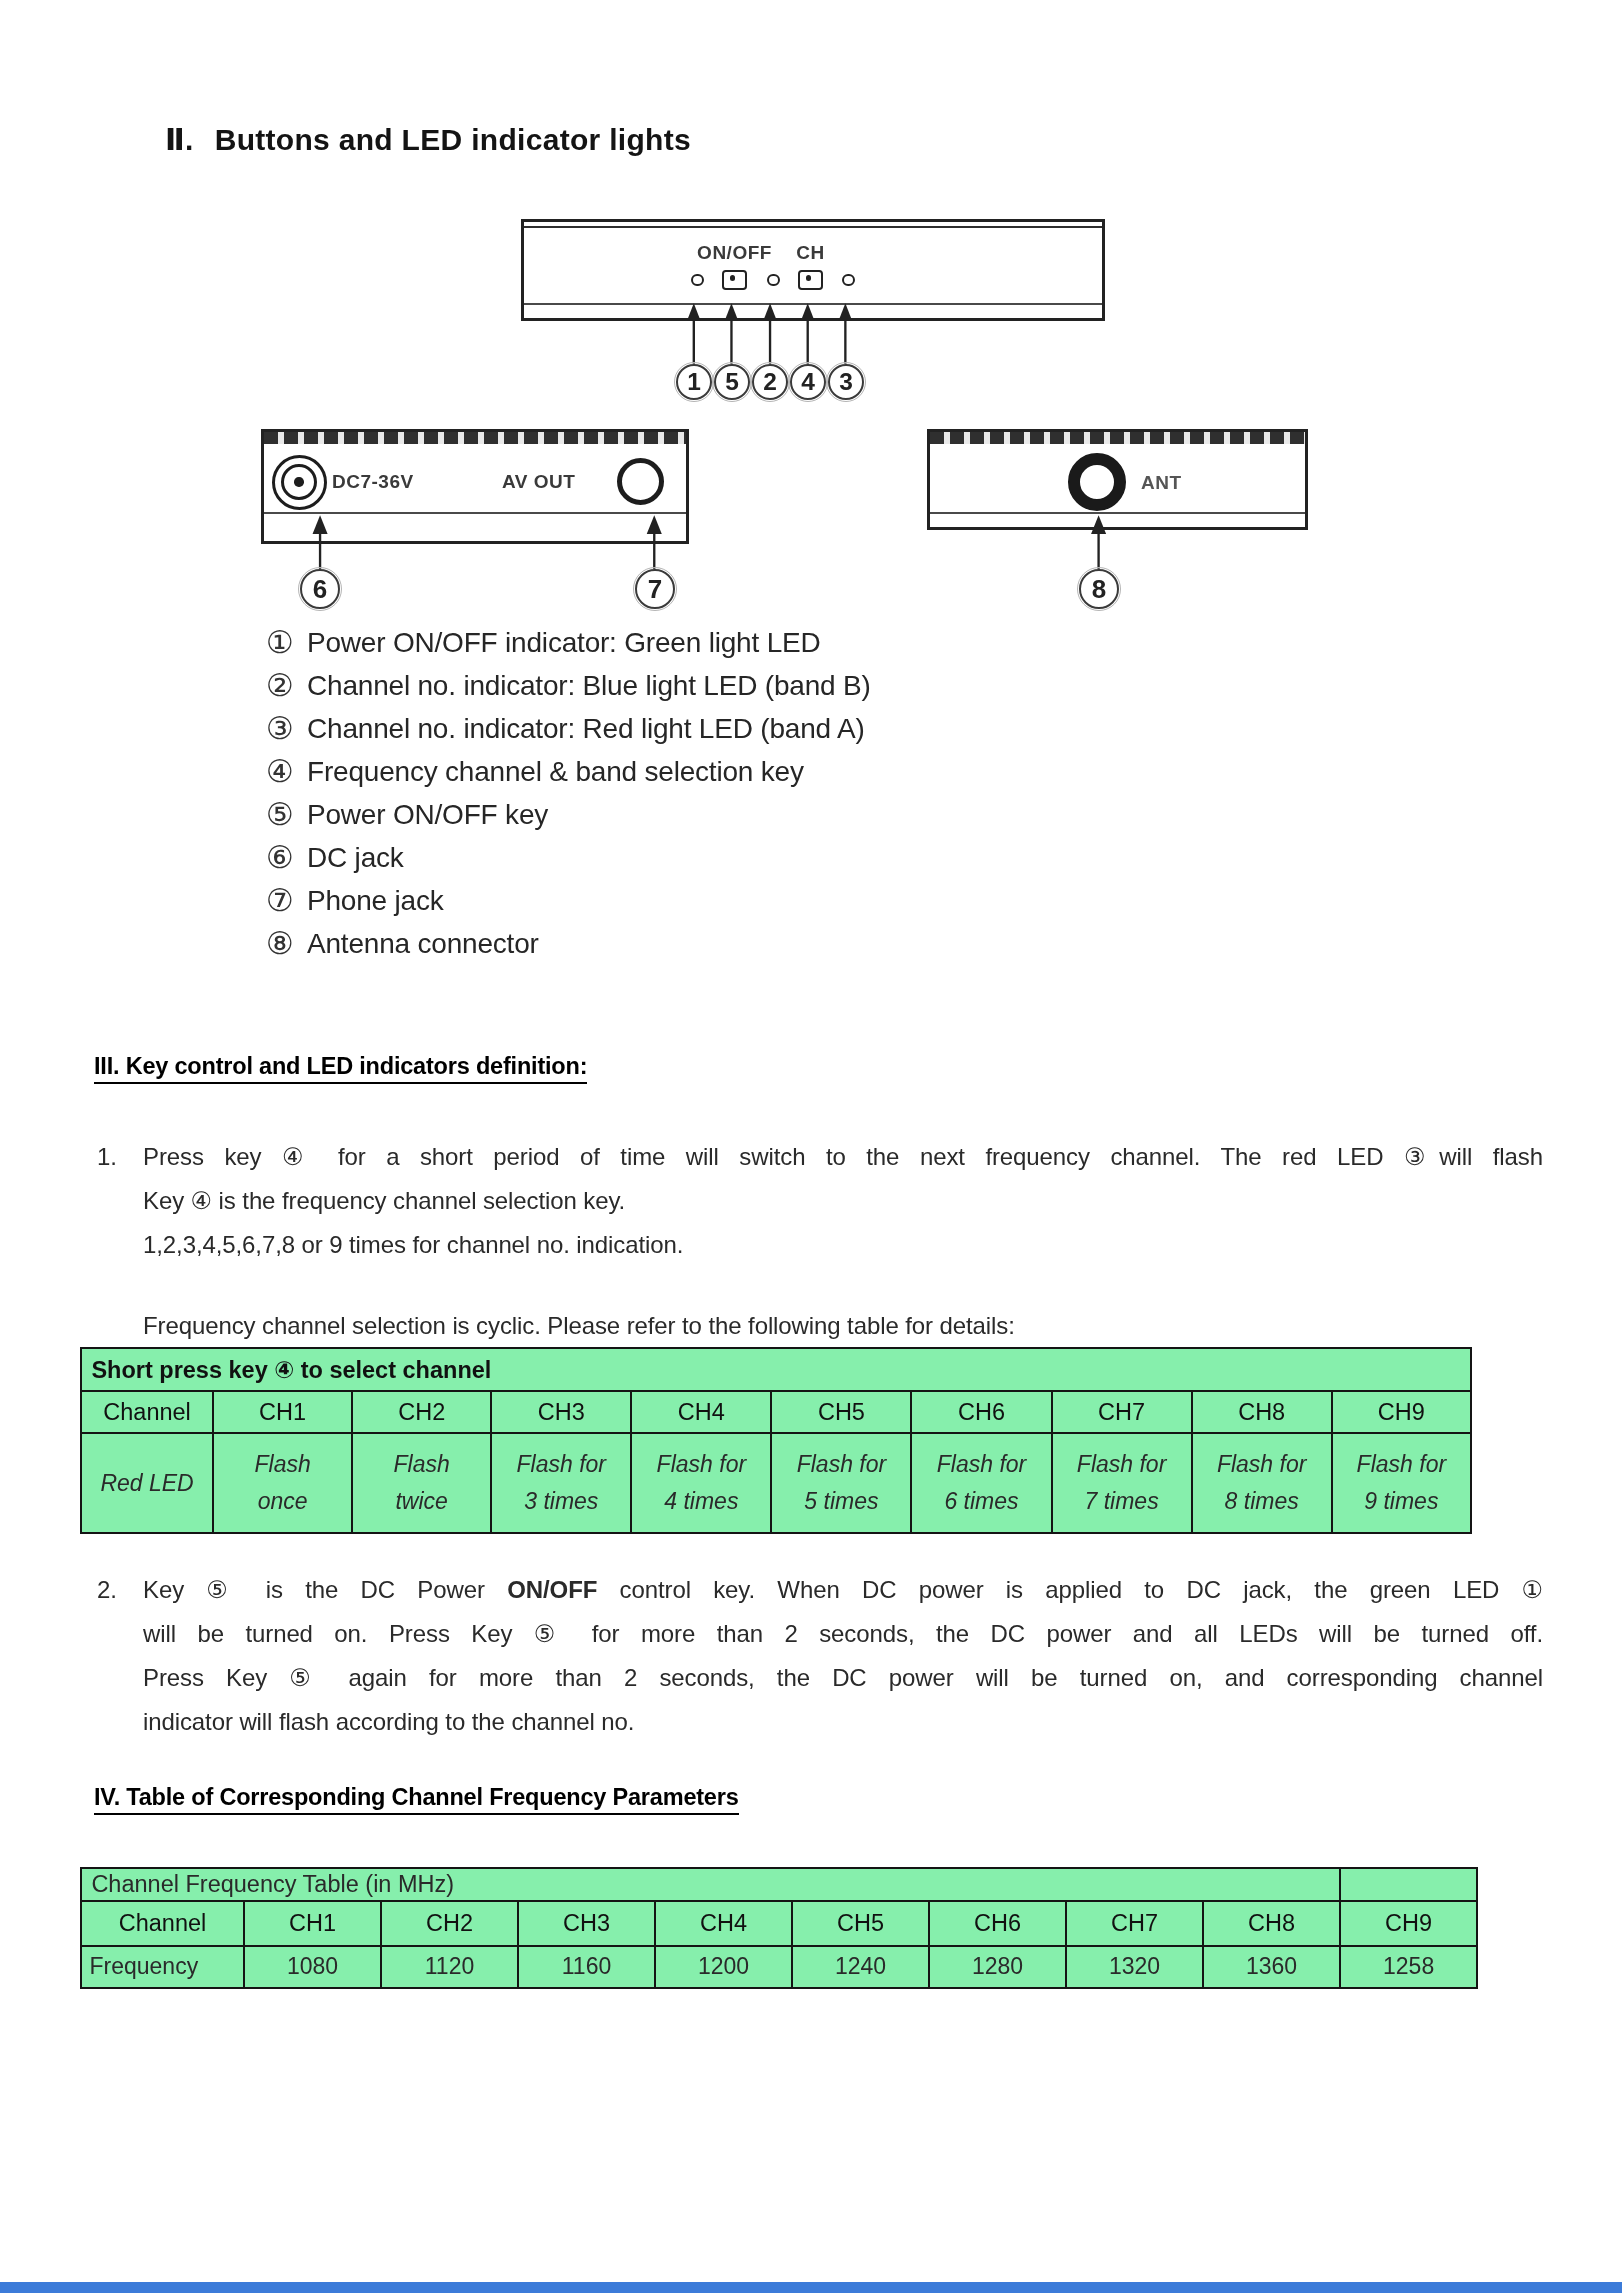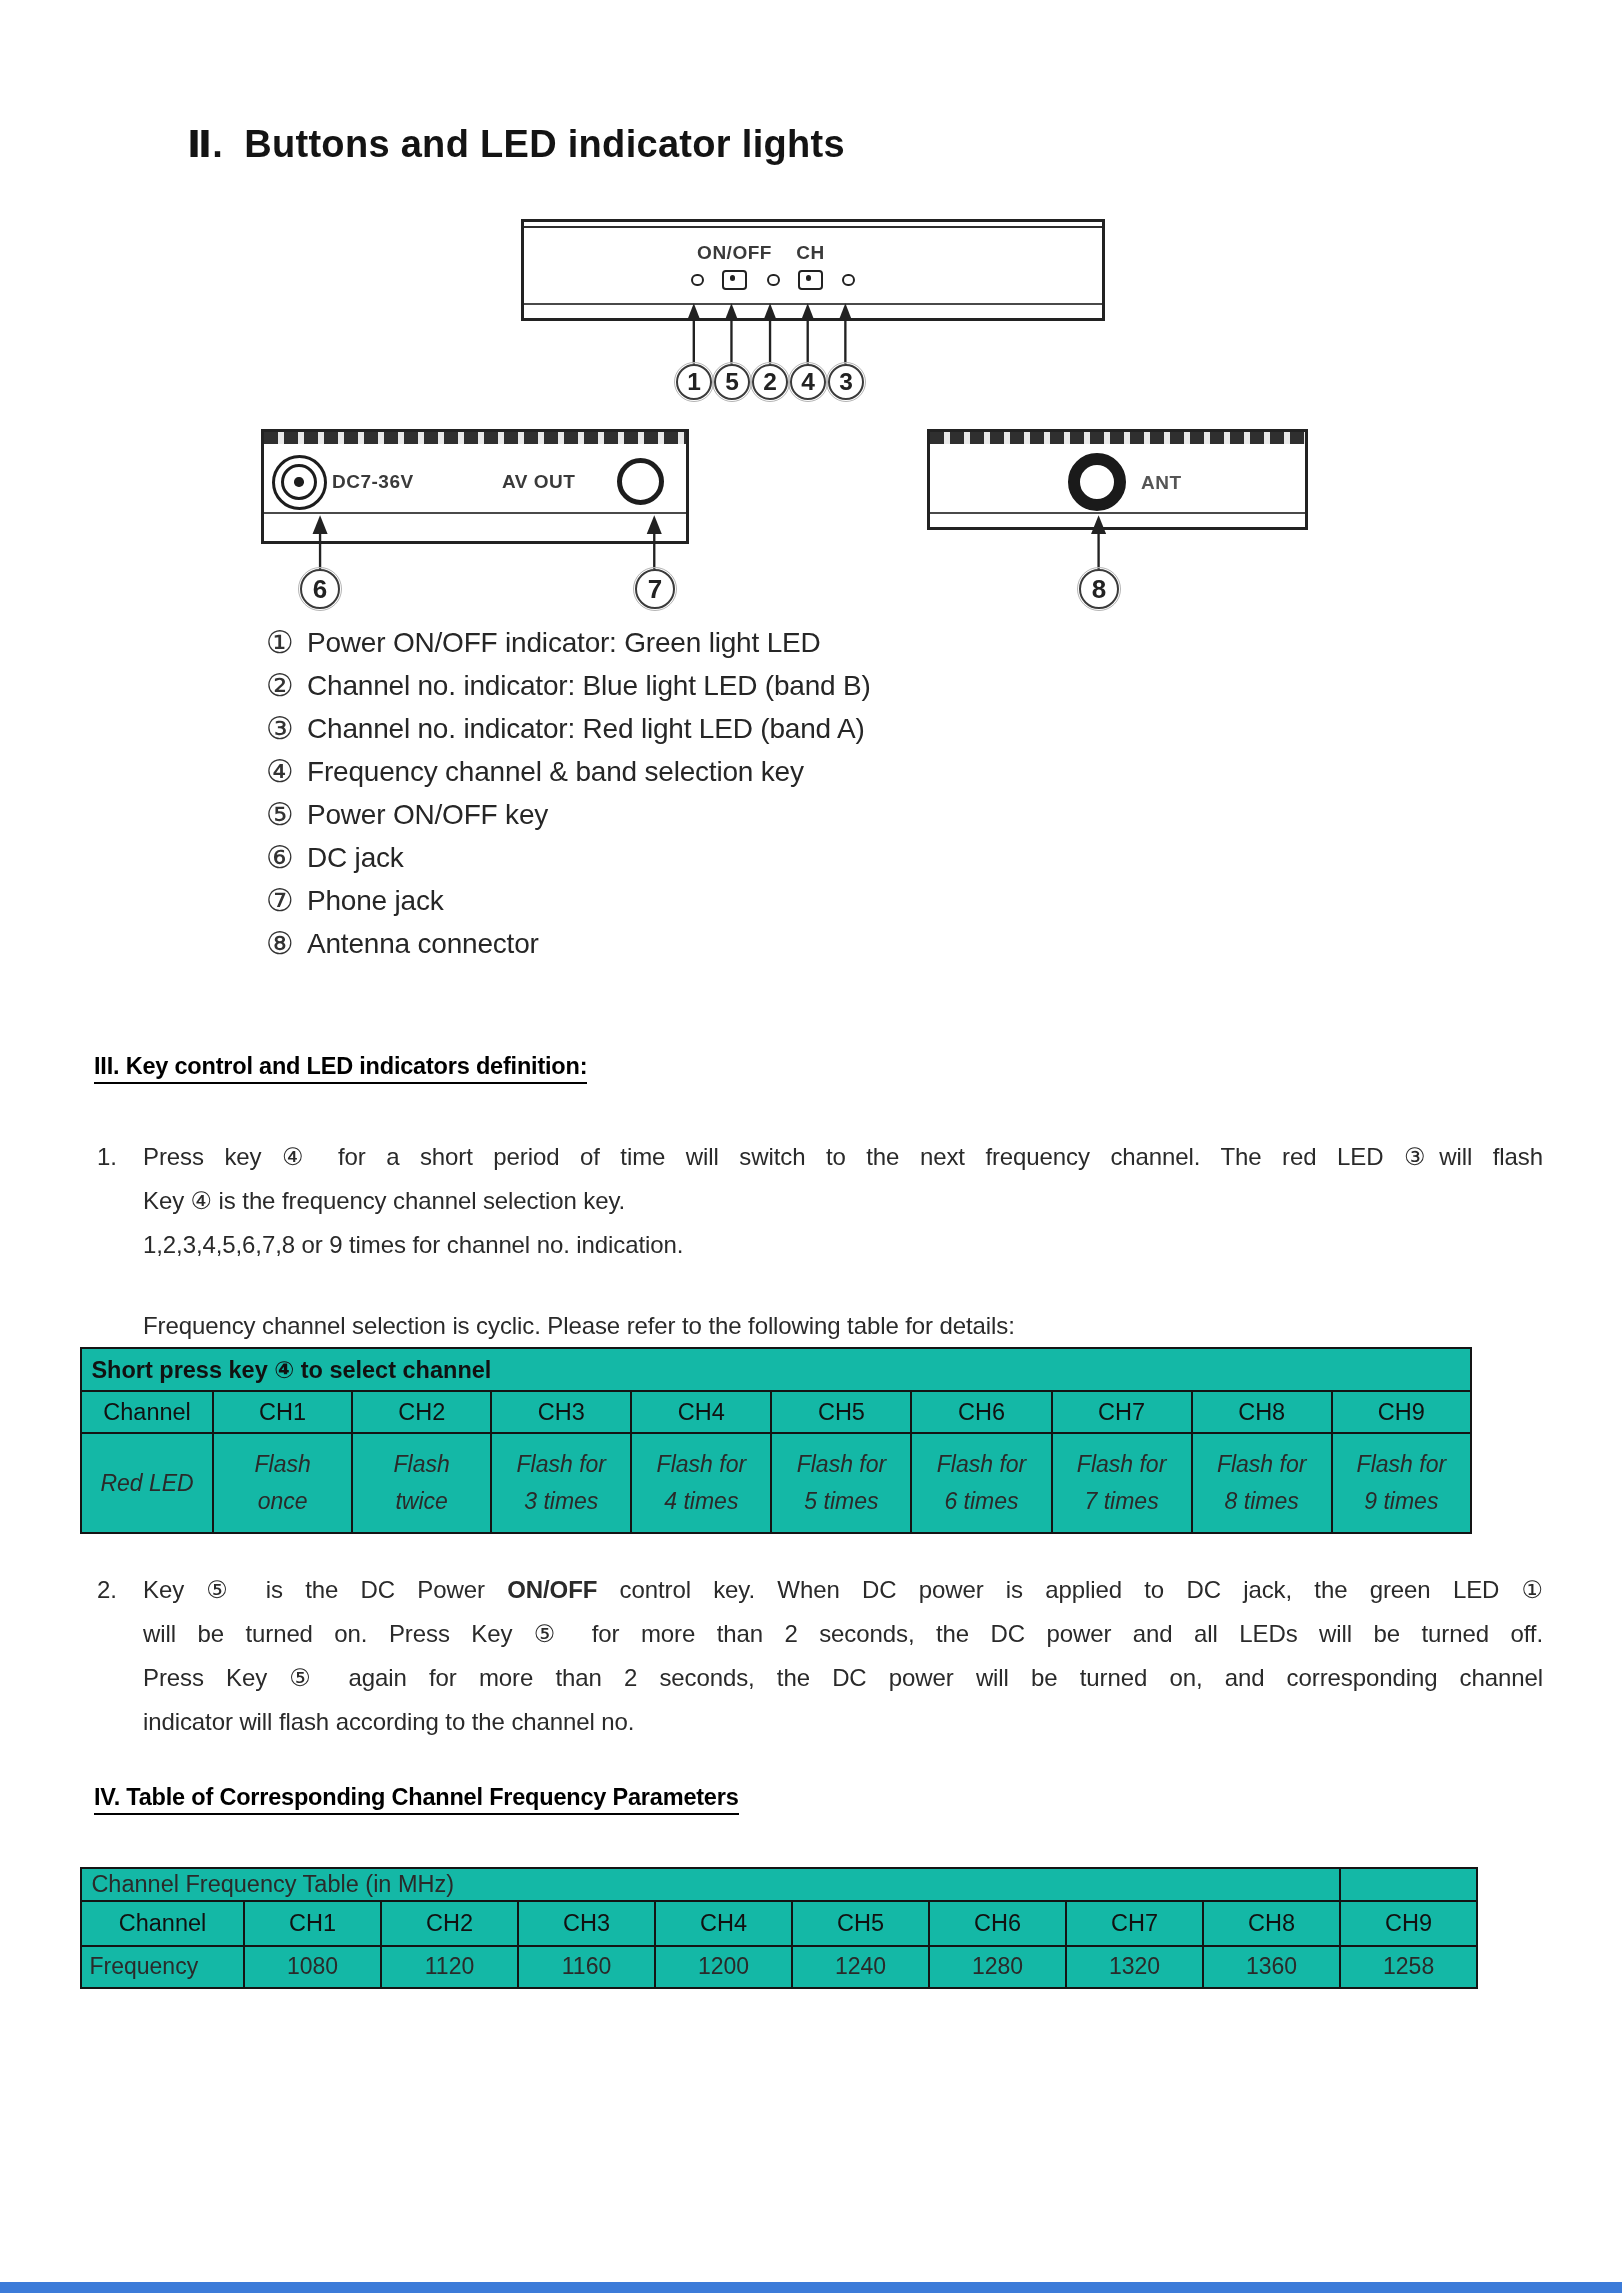--- a/index.html
+++ b/index.html
@@ -1,21 +1,21 @@
 <!DOCTYPE html>
 <html style="font-size:15px"><head>
 <meta charset="utf-8">
 <style>
   html,body{margin:0;padding:0;background:#ffffff;}
   .page{position:relative;width:1622px;height:2294px;background:#ffffff;overflow:hidden;
         font-family:"Liberation Sans","DejaVu Sans",sans-serif;color:#232323;}
   .abs{position:absolute;}
 
   
-  .title{position:absolute;left:187px;top:122px;font-size:38px;font-weight:bold;color:#141414;
+  .title{position:absolute;left:165px;top:122px;font-size:30px;font-weight:bold;color:#141414;
          letter-spacing:0.3px;}
   .title .num{margin-right:21px;}
 
   
   .figure{position:absolute;left:0;top:212px;width:1622px;height:419px;}
   .panel{position:absolute;border:3.8px solid #222;background:#fff;box-sizing:border-box;}
   .lid{position:absolute;left:0;right:0;top:4.7px;border-top:2.8px solid #2e2e2e;}
   .seam{position:absolute;left:0;right:0;border-top:2.8px solid #4a4a4a;}
   .plabel{position:absolute;font-size:19px;font-weight:bold;color:#3a3a3a;text-align:center;
           letter-spacing:0.5px;white-space:nowrap;}
@@ -50,21 +50,21 @@
   
   .para{position:absolute;display:flex;}
   .marker{width:46px;flex:0 0 46px;font-size:24px;line-height:44px;color:#2a2a2a;}
   .pbody{width:1400px;font-size:24px;line-height:44px;color:#2a2a2a;letter-spacing:-0.1px;}
   .pline{display:block;}
   .just{text-align:justify;text-align-last:justify;}
   .note{position:absolute;font-size:24px;color:#2a2a2a;letter-spacing:-0.1px;}
   .b{font-weight:bold;}
 
   
-  table{border-collapse:collapse;table-layout:fixed;background:#14b8a6;border:2.8px solid #141414;}
+  table{border-collapse:collapse;table-layout:fixed;background:#86efac;border:2.8px solid #141414;}
   td,th{border:2.4px solid #141414;box-sizing:border-box;overflow:hidden;}
   .cap{font-size:23.5px;font-weight:bold;text-align:left;padding:3.8px 9.4px;color:#111;}
   .cap2{font-size:23.5px;font-weight:normal;text-align:left;padding:1.9px 9.4px;color:#2a2a2a;}
   th{font-size:23.5px;font-weight:normal;text-align:center;color:#111;}
   td.c{font-size:23px;text-align:center;color:#2a2a2a;}
   .cl{line-height:37px;}
 </style>
 </head>
 <body>
 

